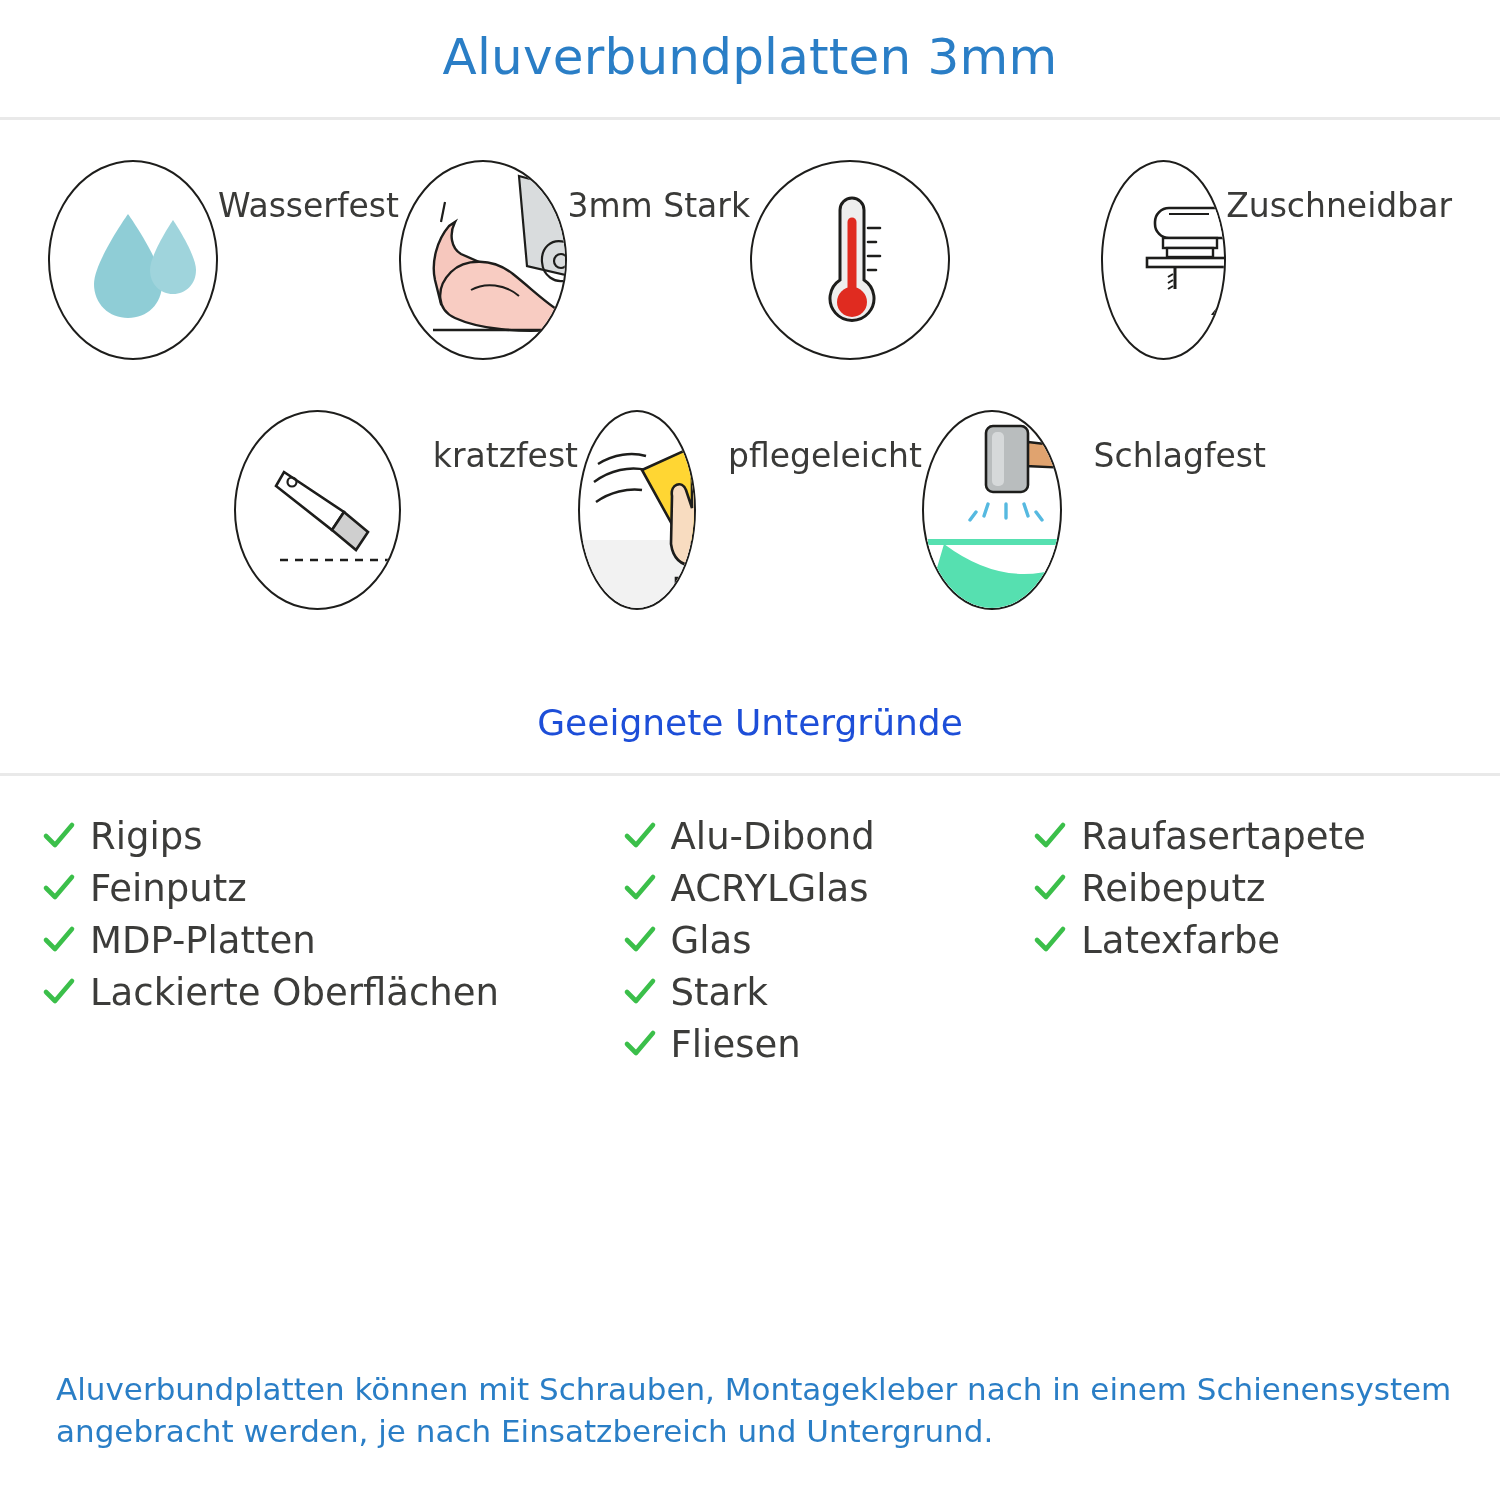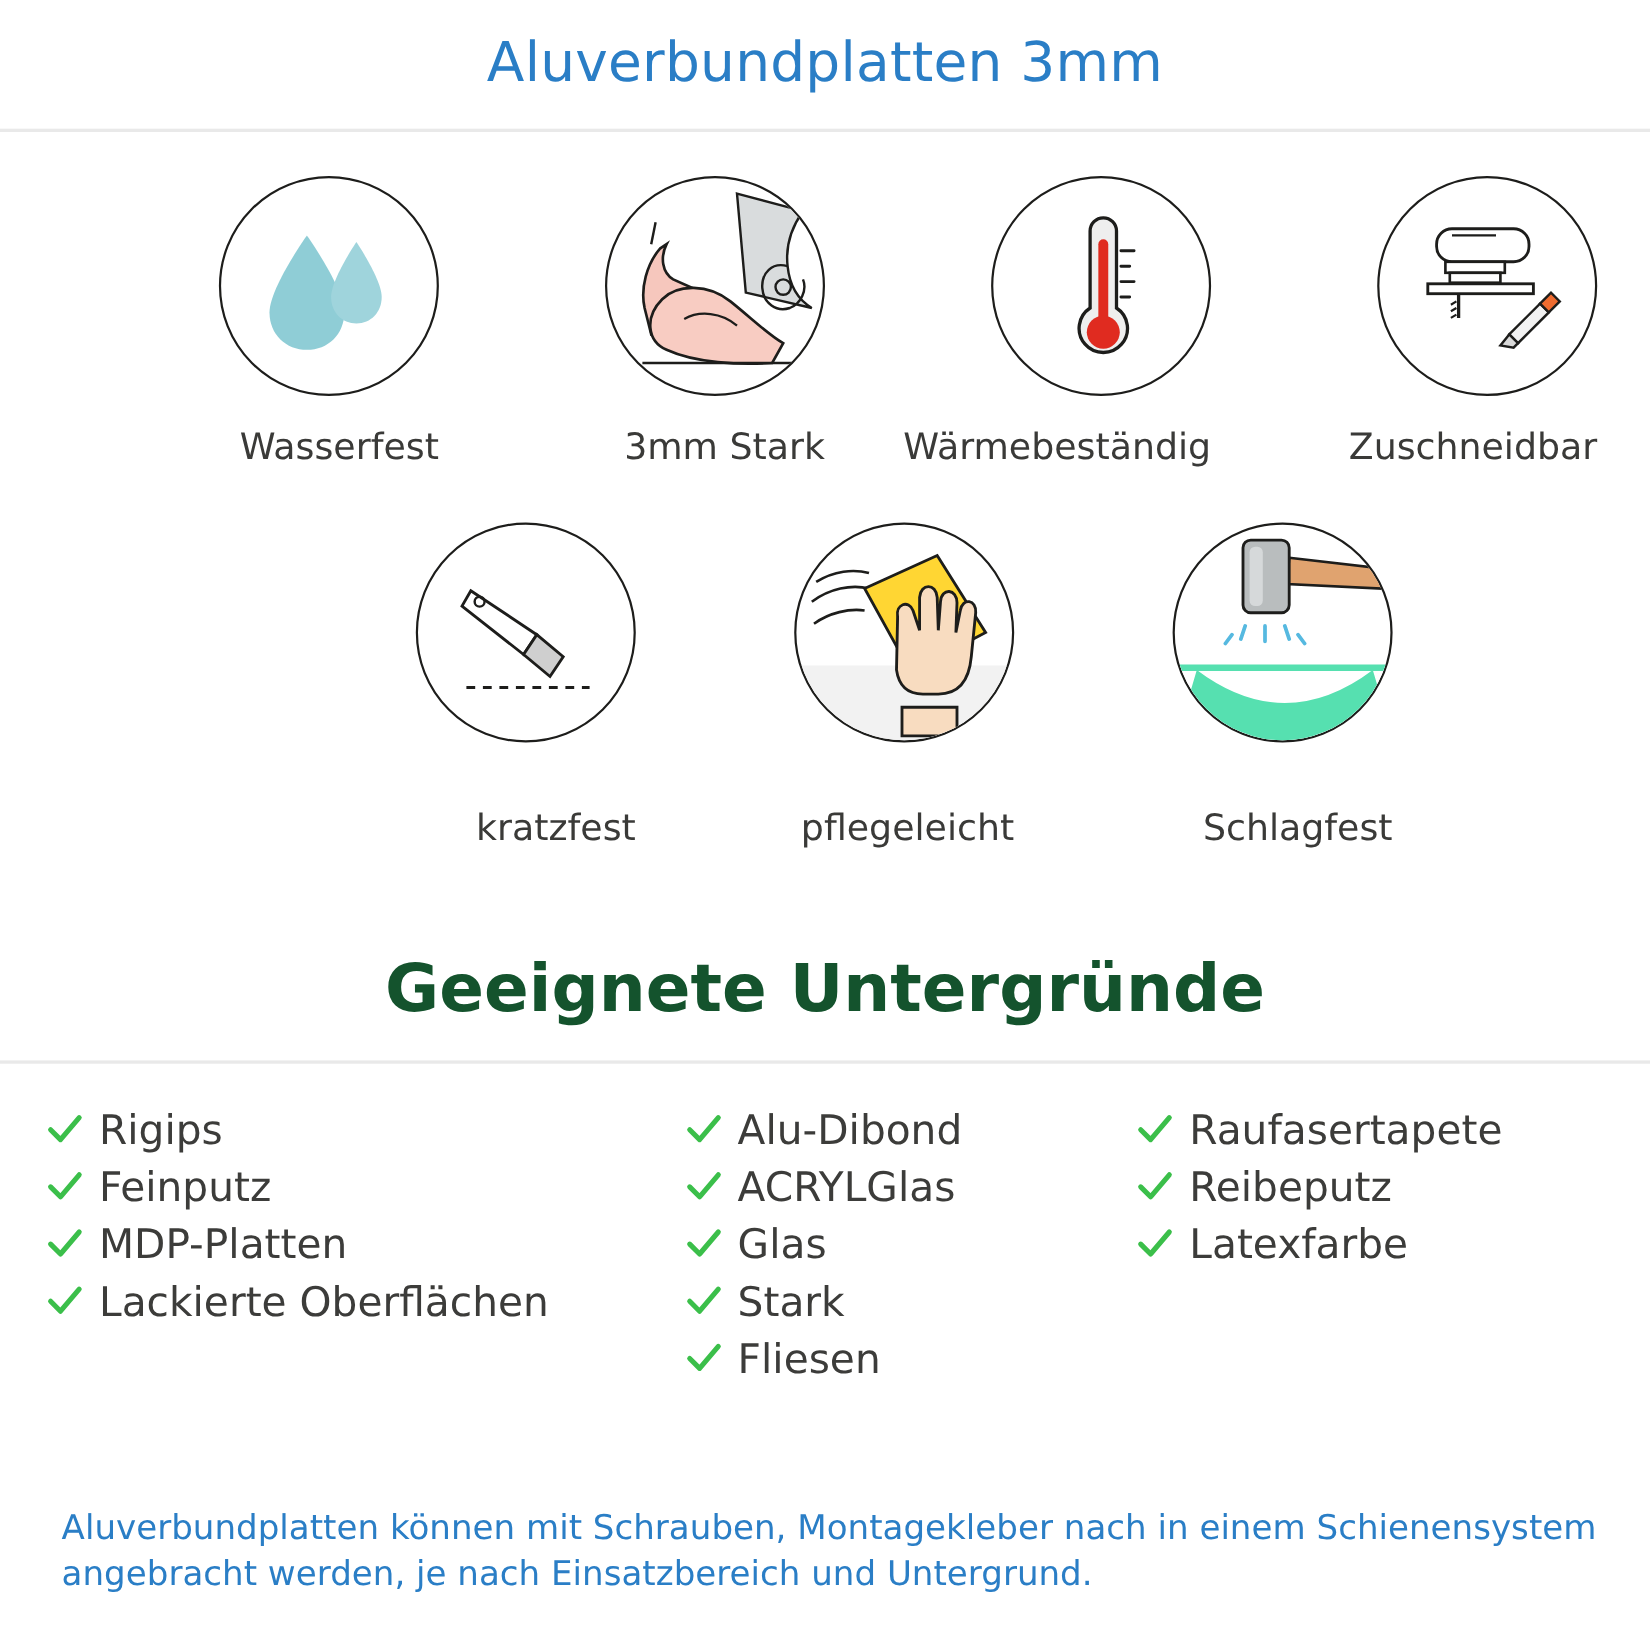--- a/index.html
+++ b/index.html
@@ -53,22 +53,22 @@
   }
   .feat-row.row2 {
     padding-top: 50px;
   }
   .feat-row.row2 > .feat {
     width: 24.5%;
     gap: 32px;
   }
   .feat {
     display: flex;
-    flex-direction: column;
-    align-items: flex-end;
+    flex-direction: row;
+    align-items: flex-start;
   }
   .circle {
     width: 200px;
     height: 200px;
     border: 2.5px solid #1d1d1b;
     border-radius: 50%;
     position: relative;
     overflow: hidden;
     background: #fff;
     box-sizing: border-box;
@@ -86,23 +86,23 @@
     text-align: center;
     white-space: nowrap;
   }
 
   
   .sub-title-block {
     text-align: center;
     margin-top: 92px;
   }
   .sub-title {
-    font-size: 60px;
-    color: #14532d;
-    font-weight: 700;
+    font-size: 36px;
+    color: #1d4ed8;
+    font-weight: 400;
   }
   .rule2 {
     height: 3px;
     background: #e9e9e9;
     margin-top: 30px;
   }
 
   
   .lists {
     display: flex;
@@ -192,21 +192,20 @@
 
       <div class="feat">
         <div class="circle">
           <svg width="200" height="200" viewBox="0 0 200 200">
             <path d="M88 48 a12 12 0 0 1 24 0 v70 a22 22 0 1 1 -24 0 Z" fill="#eeeeee" stroke="#1d1d1b" stroke-width="3"></path>
             <path d="M100 60 v72" stroke="#e02b20" stroke-width="9" stroke-linecap="round"></path>
             <circle cx="100" cy="140" r="15" fill="#e02b20"></circle>
             <path d="M116 66 h12 M116 80 h8 M116 94 h12 M116 108 h8" stroke="#1d1d1b" stroke-width="2.6" stroke-linecap="round"></path>
           </svg>
         </div>
-        <div class="feat-label">Wärmebeständig</div>
       </div>
 
       <div class="feat">
         <div class="circle">
           <svg width="200" height="200" viewBox="0 0 200 200">
 
             <rect x="52" y="46" width="84" height="30" rx="14" fill="#fff" stroke="#1d1d1b" stroke-width="2.6"></rect>
             <path d="M66 52 h40" stroke="#1d1d1b" stroke-width="2.2"></path>
             <rect x="60" y="76" width="54" height="10" fill="#fff" stroke="#1d1d1b" stroke-width="2.4"></rect>
             <rect x="64" y="86" width="46" height="9" fill="#fff" stroke="#1d1d1b" stroke-width="2.4"></rect>

